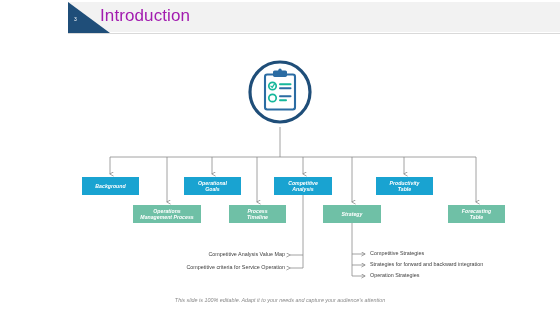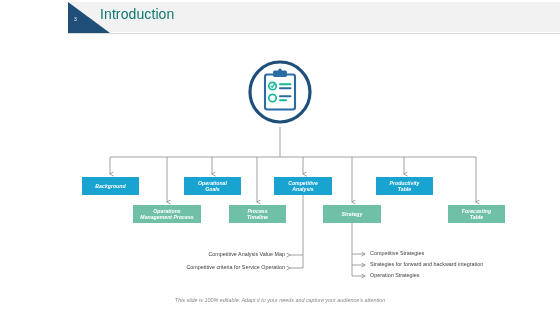--- a/index.html
+++ b/index.html
@@ -25,21 +25,21 @@
     position:absolute;left:68px;top:2px;width:42px;height:31px;
     background:#1f4e79;
     clip-path:polygon(0 0,100% 100%,0 100%);
   }
   .hdr-num{
     position:absolute;left:74px;top:16px;
     font-size:5px;color:#ffffff;letter-spacing:.2px;
   }
   .hdr-title{
     position:absolute;left:100px;top:6px;
-    font-size:14px;color:#0f766e;font-weight:400;
+    font-size:17px;color:#a21caf;font-weight:400;
     letter-spacing:.1px;
   }
 
   
   .icon-wrap{position:absolute;left:246px;top:58px;width:68px;height:68px;}
 
   
   .conn{position:absolute;left:0;top:0;width:560px;height:315px;pointer-events:none;}
 
   

